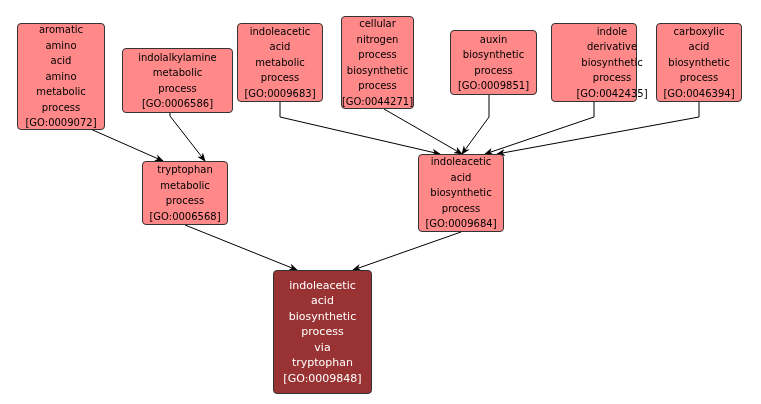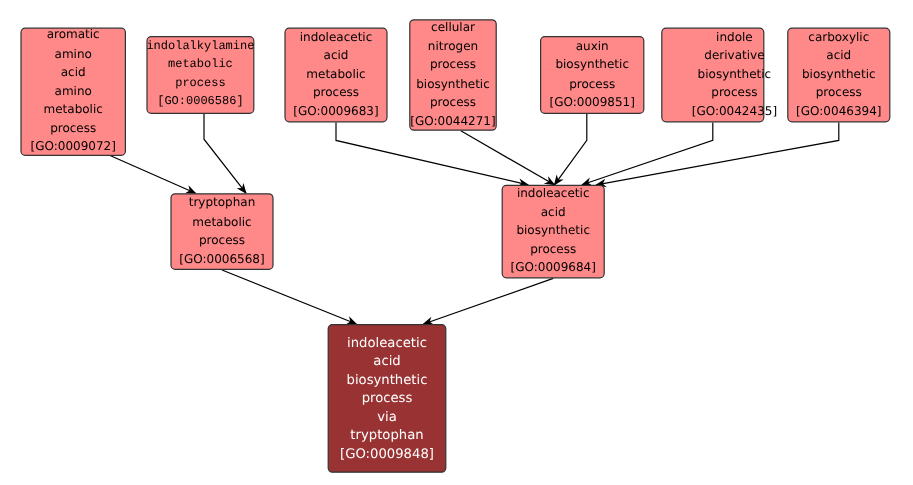--- a/index.html
+++ b/index.html
@@ -36,21 +36,21 @@
 <div id="nodes">
     <div class="node" style="left: 17px; top: 9px; width: 88px; height: 107px; background: rgb(255, 136, 136); margin-top: 14px;">
       <span>aromatic</span>
       <span>amino</span>
       <span>acid</span>
       <span>amino</span>
       <span>metabolic</span>
       <span>process</span>
       <span>[GO:0009072]</span>
     </div>
-    <div class="node" style="left: 122px; top: 30px; width: 90px; height: 65px; background: rgb(255, 136, 136); font-family: Liberation Mono, monospace;">
+    <div class="node" style="left: 122px; top: 48px; width: 111px; height: 65px; background: rgb(255, 136, 136);">
       <span>indolalkylamine</span>
       <span>metabolic</span>
       <span>process</span>
       <span>[GO:0006586]</span>
     </div>
     <div class="node" style="left: 237px; top: 23px; width: 86px; height: 79px; background: rgb(255, 136, 136);">
       <span>indoleacetic</span>
       <span>acid</span>
       <span>metabolic</span>
       <span>process</span>

